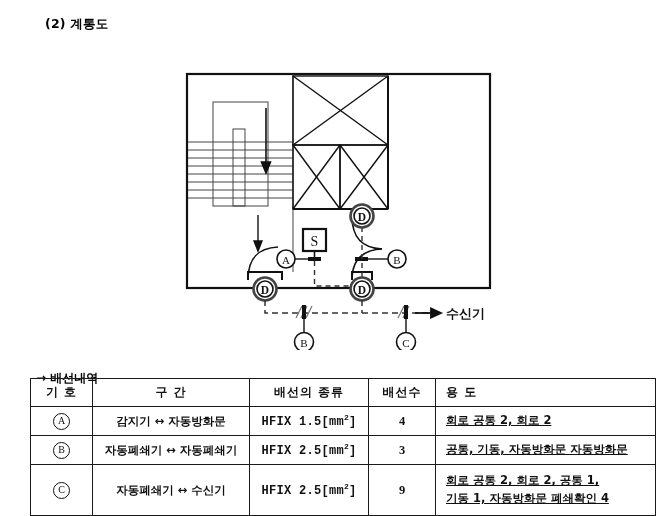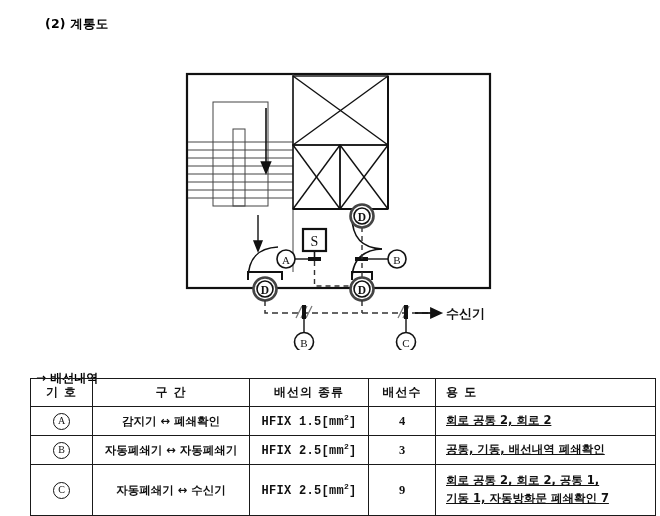--- a/index.html
+++ b/index.html
@@ -237,46 +237,46 @@
         <th class="col-type kr">배선의 종류</th>
         <th class="col-cnt kr">배선수</th>
         <th class="col-use kr" style="text-align:right;">용 도</th>
       </tr>
     </thead>
     <tbody>
       <tr>
         <td class="col-sym">
           <span class="circ">A</span>
         </td>
-        <td class="col-seg kr">감지기 ↔ 폐쇄확인</td>
+        <td class="col-seg kr">감지기 ↔ 자동방화문</td>
         <td class="col-type mono"><span>HFIX</span>&nbsp;<span>1.5</span><span>[mm</span><span class="sup">2</span><span>]</span></td>
         <td class="col-cnt numcell">4</td>
         <td class="col-use kr use-cell">
           <div>회로 공통 2, 회로 2</div>
         </td>
       </tr>
       <tr>
         <td class="col-sym">
           <span class="circ">B</span>
         </td>
         <td class="col-seg kr">자동폐쇄기 ↔ 자동폐쇄기</td>
         <td class="col-type mono"><span>HFIX</span>&nbsp;<span>2.5</span><span>[mm</span><span class="sup">2</span><span>]</span></td>
         <td class="col-cnt numcell">3</td>
         <td class="col-use kr use-cell">
-          <div>공통, 기동, 배선내역 폐쇄확인</div>
+          <div>공통, 기동, 자동방화문 자동방화문</div>
         </td>
       </tr>
       <tr class="tall">
         <td class="col-sym">
           <span class="circ">C</span>
         </td>
         <td class="col-seg kr">자동폐쇄기 ↔ 수신기</td>
         <td class="col-type mono"><span>HFIX</span>&nbsp;<span>2.5</span><span>[mm</span><span class="sup">2</span><span>]</span></td>
         <td class="col-cnt numcell">9</td>
         <td class="col-use kr use-cell">
           <div>회로 공통 2, 회로 2, 공통 1,</div>
-          <div>기동 1, 자동방화문 폐쇄확인 7</div>
+          <div>기동 1, 자동방화문 폐쇄확인 4</div>
         </td>
       </tr>
     </tbody>
   </table>
 
 </div>
 
 </body></html>

